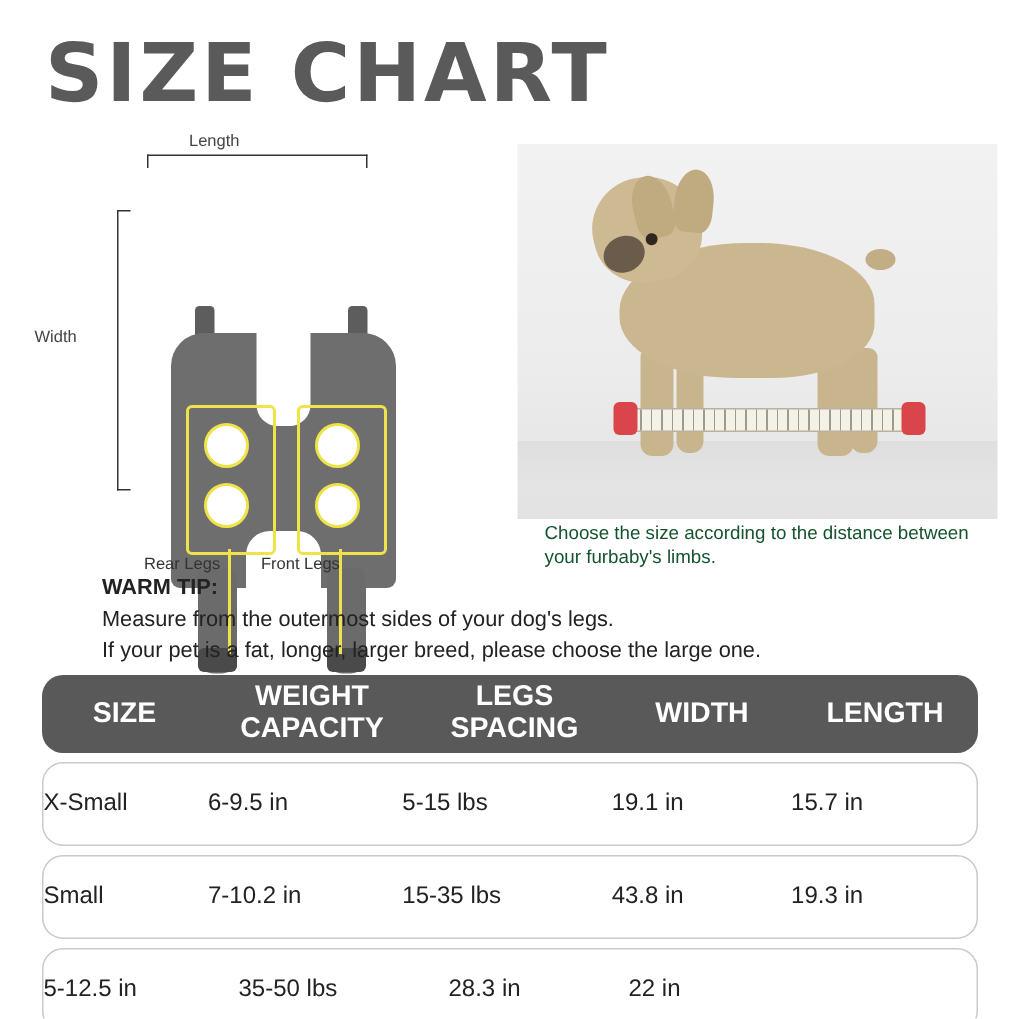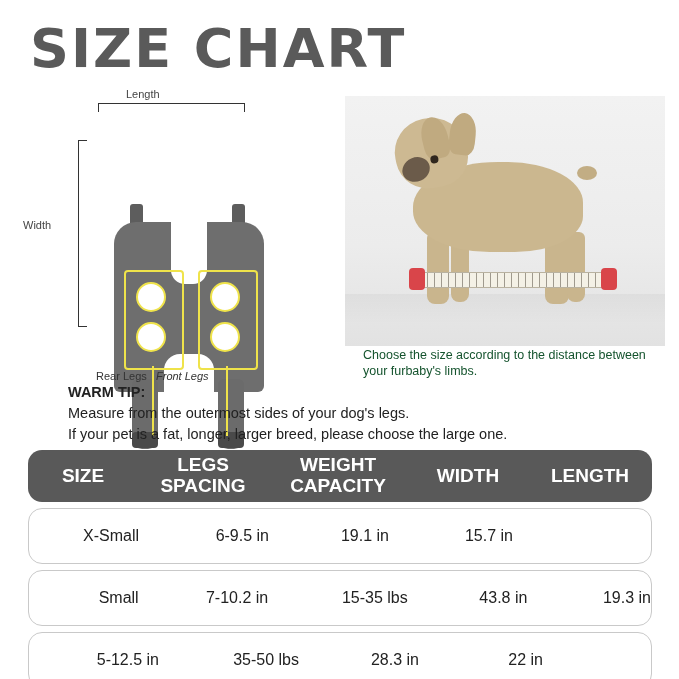--- a/index.html
+++ b/index.html
@@ -168,25 +168,24 @@
   .yl2 { left: 112px; top: 162px; height: 70px; }
   .rear-label {
     position: absolute;
     left: 96px;
     top: 370px;
     font-size: 11px;
     color: #333;
   }
   .front-label {
     position: absolute;
-    left: 156px;
+    left: 174px;
     top: 370px;
     font-size: 11px;
     color: #333;
-    font-style: italic;
   }
 
   
   .photo {
     position: absolute;
     left: 345px;
     top: 96px;
     width: 320px;
     height: 250px;
     background: linear-gradient(180deg, #f2f2f2 0%, #ececec 60%, #e2e2e2 100%);
@@ -341,21 +340,21 @@
     display: flex;
     align-items: center;
     height: 54px;
     margin-top: 6px;
     border: 1px solid #c9c9c9;
     border-radius: 14px;
     background: #fff;
     font-size: 16px;
     color: #222;
   }
-  .row .cell { text-align: right; }
+  .row .cell { text-align: left; }
   .c0 { width: 110px; }
   .c1 { width: 130px; }
   .c2 { width: 140px; }
   .c3 { width: 120px; }
   .c4 { width: 124px; }
 </style>
 </head>
 <body>
 
 <div class="page">
@@ -417,39 +416,40 @@
     <div class="tip-head">WARM TIP:</div>
     <div>Measure from the outermost sides of your dog's legs.</div>
     <div>If your pet is a fat, longer, larger breed, please choose the large one.</div>
   </div>
 
   <div class="table">
     <div class="thead">
       <div class="cell c0">
         <div>SIZE</div>
       </div>
+      <div class="cell c2">
+        <div>WEIGHT</div>
+        <div>CAPACITY</div>
+      </div>
       <div class="cell c1">
         <div>LEGS</div>
         <div>SPACING</div>
       </div>
-      <div class="cell c2">
-        <div>WEIGHT</div>
-        <div>CAPACITY</div>
-      </div>
       <div class="cell c3">
         <div>WIDTH</div>
       </div>
       <div class="cell c4">
         <div>LENGTH</div>
       </div>
     </div>
 
     <div class="row">
       <div class="cell c0">X-Small</div>
       <div class="cell c1">6-9.5 in</div>
+      <div class="cell c2">5-15 lbs</div>
       <div class="cell c3">19.1 in</div>
       <div class="cell c4">15.7 in</div>
     </div>
 
     <div class="row">
       <div class="cell c0">Small</div>
       <div class="cell c1">7-10.2 in</div>
       <div class="cell c2">15-35 lbs</div>
       <div class="cell c3">43.8 in</div>
       <div class="cell c4">19.3 in</div>

